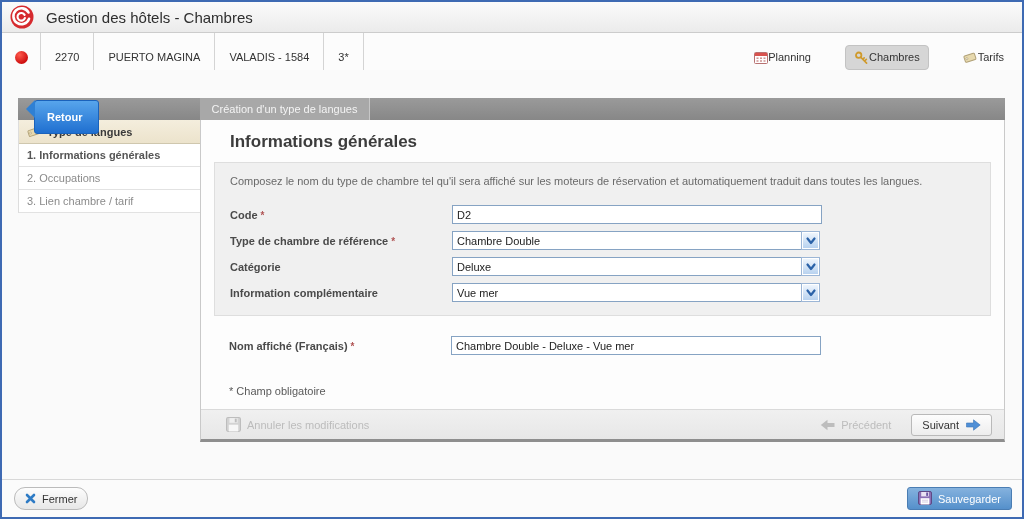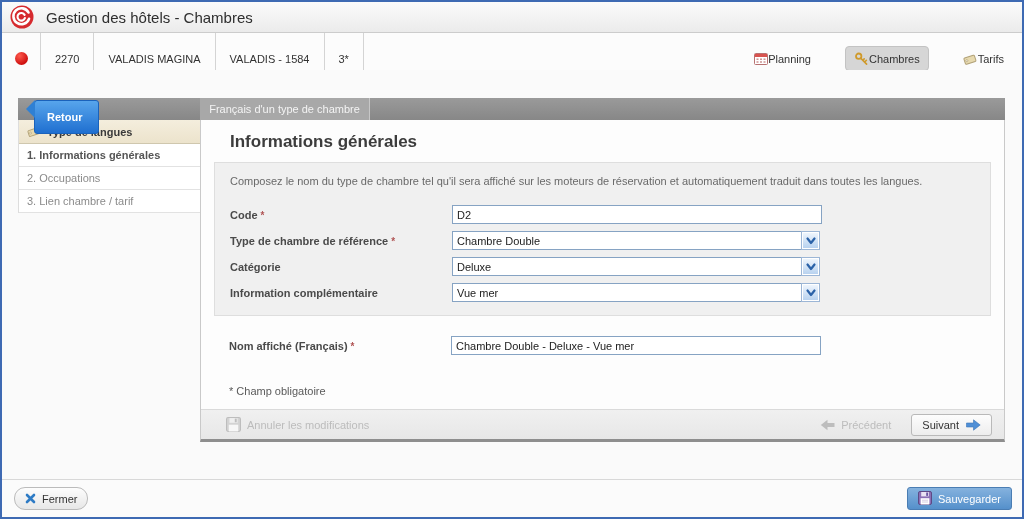--- a/index.html
+++ b/index.html
@@ -17,21 +17,21 @@
     background:linear-gradient(#fbfbfb,#ebebeb);
     border-bottom:1px solid #cccccc;
     display:flex; align-items:center;
   }
   .logo{ margin-left:8px; width:24px; height:24px; display:block; }
   .app-title{ margin-left:12px; font-size:15px; color:#2e2e2e; }
 
   
   .hotel-bar{
     position:absolute; top:31px; left:0; right:0; height:52px;
-    background:#fcfcfc; border-bottom:1px solid #701a75;
+    background:#fcfcfc; border-bottom:4px solid #701a75;
     display:flex; align-items:center; font-size:11px; color:#333;
   }
   .status-dot{
     width:13px; height:13px; border-radius:50%;
     margin:0 12px 0 13px;
     background:radial-gradient(circle at 35% 30%, #ff5a4d, #ce1010 70%);
   }
   .vdiv{ width:1px; align-self:stretch; background:#d4d4d4; }
   .hotel-item{ padding:0 14px; white-space:nowrap; }
   .bar-tabs{ margin-left:auto; display:flex; align-items:center; gap:26px; padding-right:10px; }
@@ -174,21 +174,21 @@
       <path d="M14.6 9.9 A3.8 3.8 0 1 0 14.9 13.1" fill="none" stroke="#ffffff" stroke-width="2.1" stroke-linecap="round"></path>
     </svg>
     <div class="app-title">Gestion des hôtels - Chambres</div>
   </div>
 
   <div class="hotel-bar">
     <span class="status-dot"></span>
     <span class="vdiv"></span>
     <span class="hotel-item">2270</span>
     <span class="vdiv"></span>
-    <span class="hotel-item">VALADIS MAGINA</span>
+    <span class="hotel-item">PUERTO MAGINA</span>
     <span class="vdiv"></span>
     <span class="hotel-item">VALADIS - 1584</span>
     <span class="vdiv"></span>
     <span class="hotel-item">3*</span>
     <span class="vdiv"></span>
 
     <div class="bar-tabs">
       <div class="bar-tab">
         <svg width="14" height="13" viewBox="0 0 14 13">
           <rect x="0.5" y="1.5" width="13" height="11" rx="1" fill="#ffffff" stroke="#b87272"></rect>
@@ -221,21 +221,21 @@
         <span>Tarifs</span>
       </div>
     </div>
   </div>
 
   <div class="workspace">
     <div class="wizard">
 
       <div class="wizard-tabbar">
         <button class="retour-btn">Retour</button>
-        <div class="wizard-tab">Français d'un type de chambre</div>
+        <div class="wizard-tab">Création d'un type de langues</div>
       </div>
 
       <div class="wizard-body">
 
         <aside class="steps">
           <div class="steps-header">
             <svg width="14" height="13" viewBox="0 0 15 14">
               <g transform="rotate(-18 7 8)">
                 <rect x="1.5" y="4.5" width="11" height="6.5" rx="1" fill="#e7d9ae" stroke="#b0a076"></rect>
                 <circle cx="3.8" cy="7.7" r="1" fill="#ffffff" stroke="#b0a076" stroke-width="0.7"></circle>

